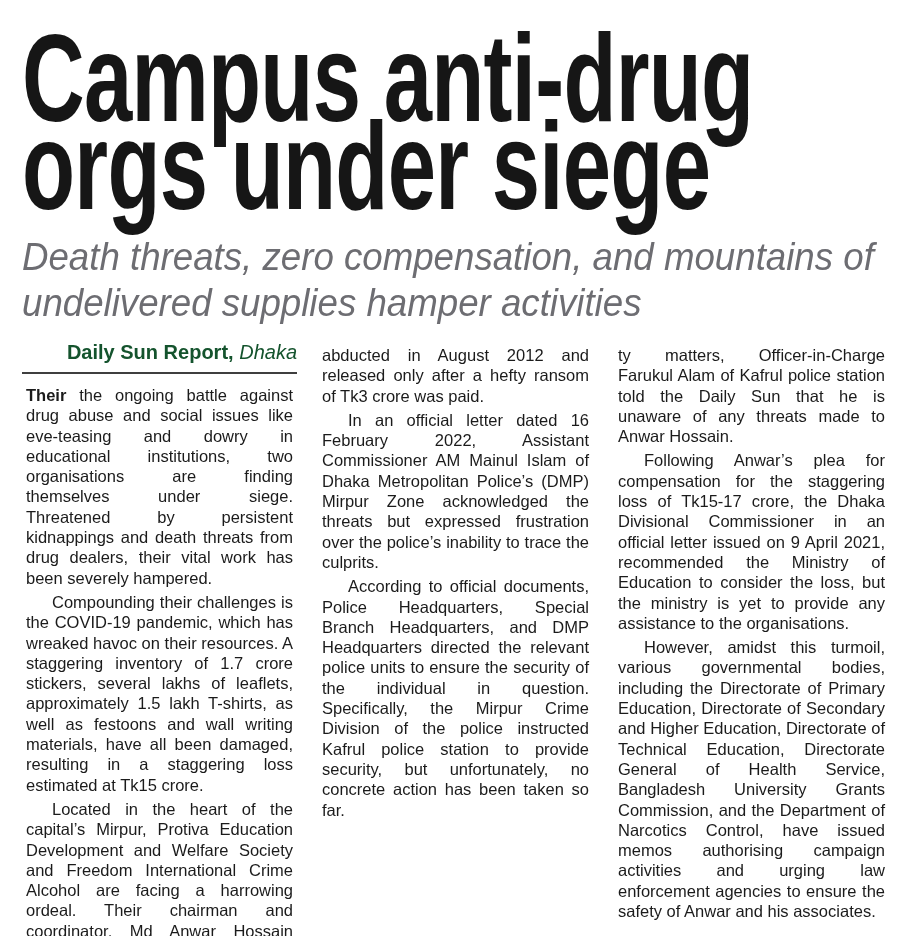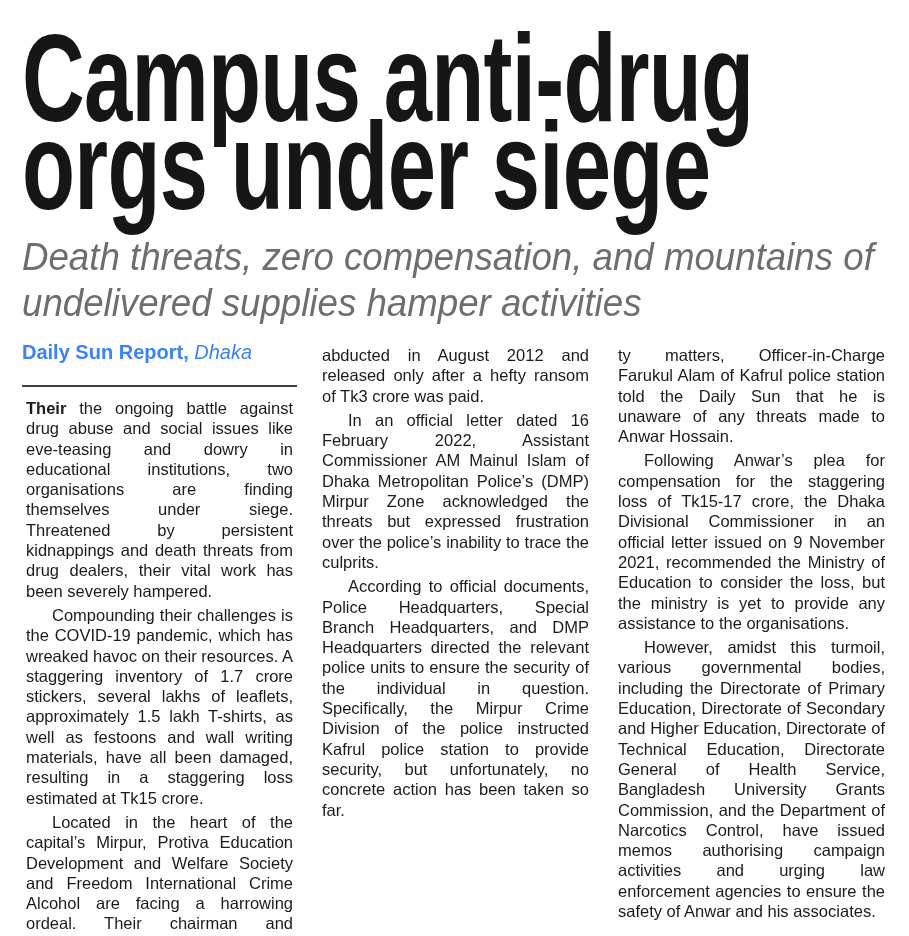--- a/index.html
+++ b/index.html
@@ -55,25 +55,25 @@
     font-size: 16.5px;
     line-height: 20.3px;
     text-align: justify;
     color: #1b1b1b;
     overflow: hidden;
   }
   .byline {
     font-size: 20px;
     line-height: 22px;
     font-weight: bold;
-    color: #3b82f6;
+    color: #14532d;
     border-bottom: 2px solid #3f3f3f;
-    padding-bottom: 22px;
+    padding-bottom: 9px;
     margin-bottom: 11px;
-    text-align: left;
+    text-align: right;
   }
   .byline .loc {
     font-style: italic;
     font-weight: normal;
   }
   p.para {
     margin: 4px;
     padding: 0;
   }
   p.para.indent {
@@ -116,19 +116,19 @@
       <div>
           <p class="para">abducted in August 2012 and released only after a hefty ransom of Tk3 crore was paid.</p>
           <p class="para indent">In an official letter dated 16 February 2022, Assistant Commissioner AM Mainul Islam of Dhaka Metropolitan Police’s (DMP) Mirpur Zone acknowledged the threats but expressed frustration over the police’s inability to trace the culprits.</p>
           <p class="para indent">According to official documents, Police Headquarters, Special Branch Headquarters, and DMP Headquarters directed the relevant police units to ensure the security of the individual in question. Specifically, the Mirpur Crime Division of the police instructed Kafrul police station to provide security, but unfortunately, no concrete action has been taken so far.</p>
         </div>
     </div>
 
     <div class="col">
       <div>
           <p class="para">ty matters, Officer-in-Charge Farukul Alam of Kafrul police station told the Daily Sun that he is unaware of any threats made to Anwar Hossain.</p>
-          <p class="para indent">Following Anwar’s plea for compensation for the staggering loss of Tk15-17 crore, the Dhaka Divisional Commissioner in an official letter issued on 9 November 2021, recommended the Ministry of Education to consider the loss, but the ministry is yet to provide any assistance to the organisations.</p>
+          <p class="para indent">Following Anwar’s plea for compensation for the staggering loss of Tk15-17 crore, the Dhaka Divisional Commissioner in an official letter issued on 9 April 2021, recommended the Ministry of Education to consider the loss, but the ministry is yet to provide any assistance to the organisations.</p>
           <p class="para indent">However, amidst this turmoil, various governmental bodies, including the Directorate of Primary Education, Directorate of Secondary and Higher Education, Directorate of Technical Education, Directorate General of Health Service, Bangladesh University Grants Commission, and the Department of Narcotics Control, have issued memos authorising campaign activities and urging law enforcement agencies to ensure the safety of Anwar and his associates.</p>
         </div>
     </div>
 
   </div>
 </div>
 
 </body></html>

